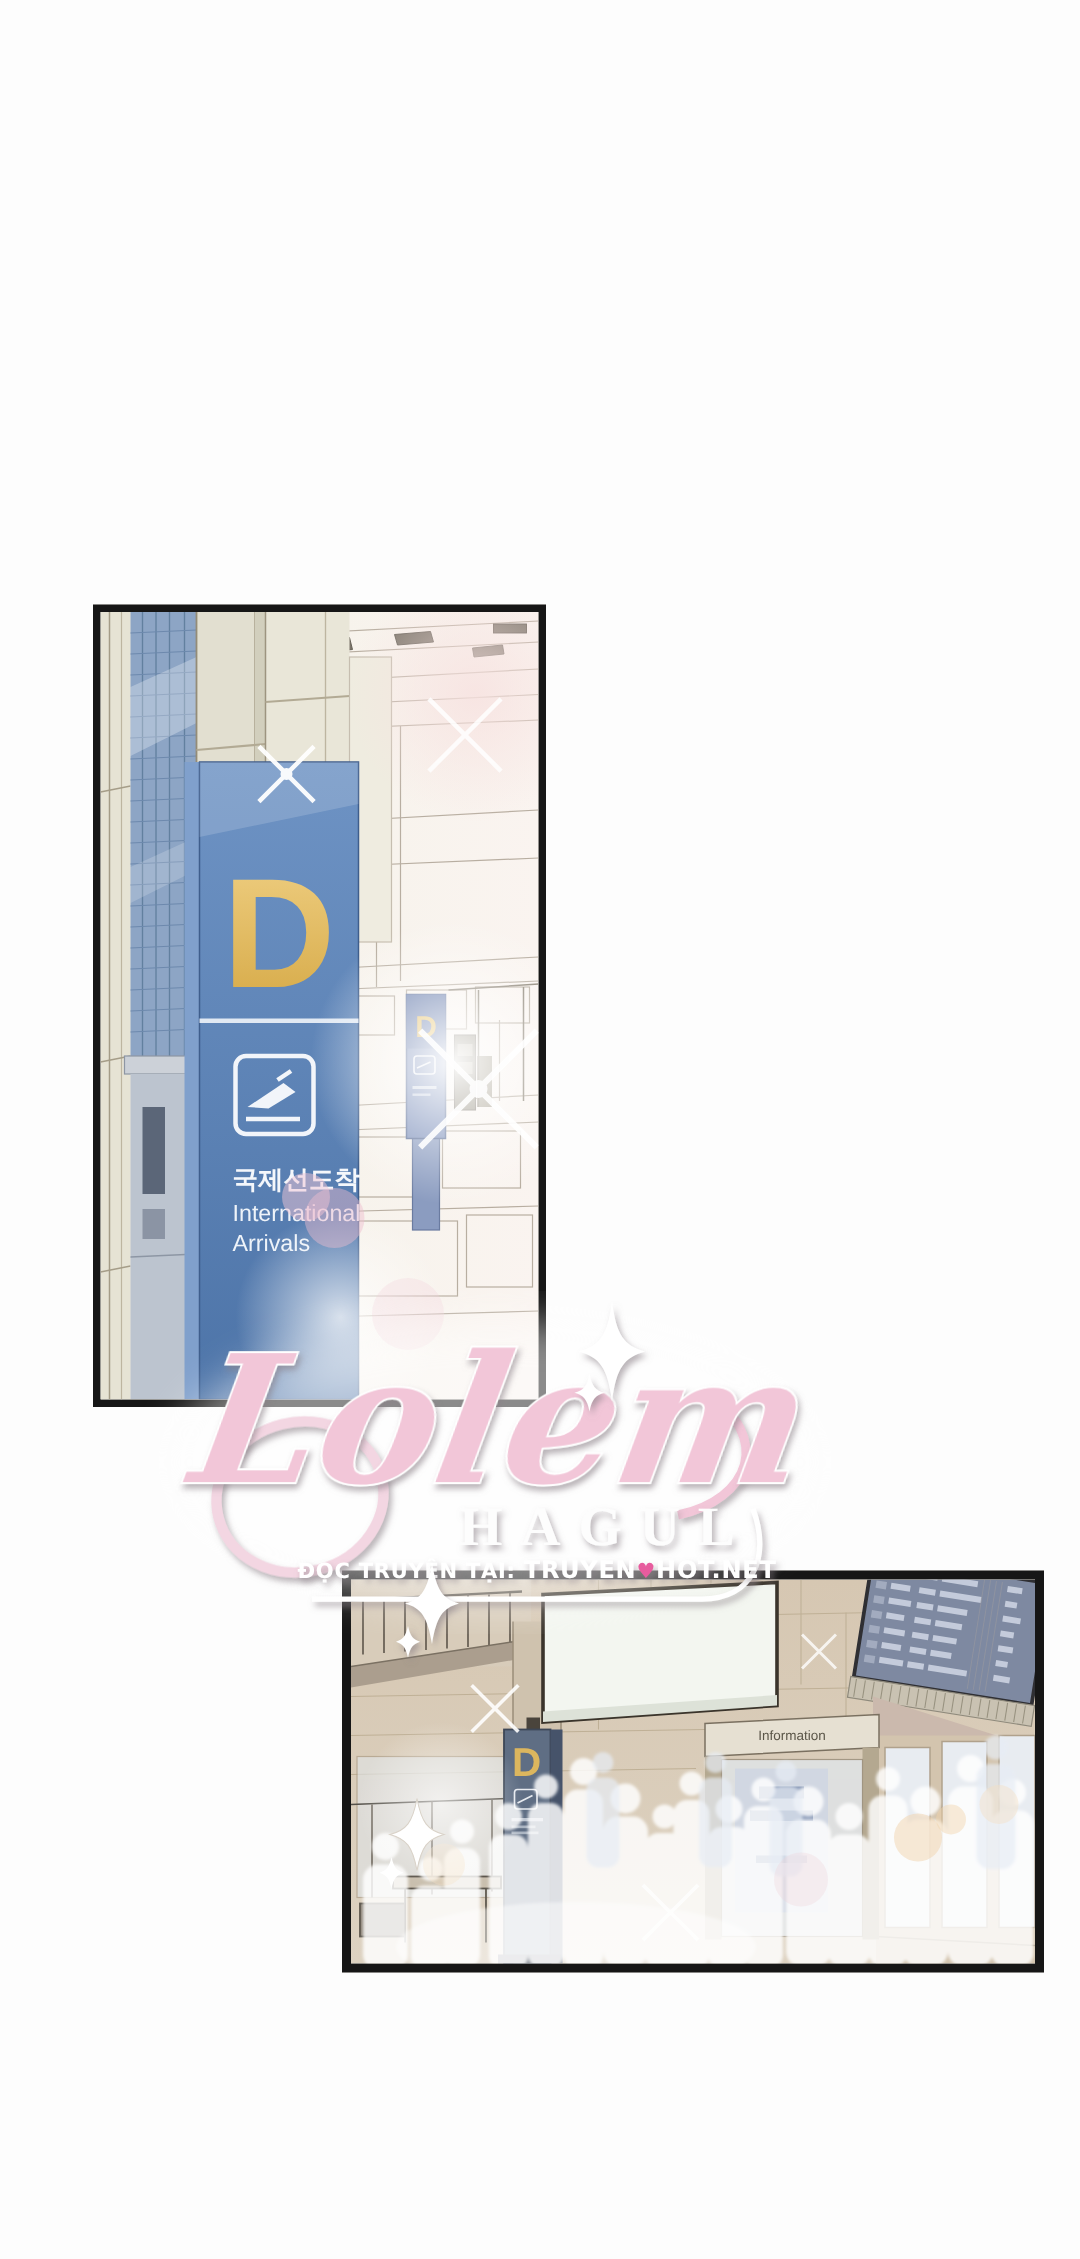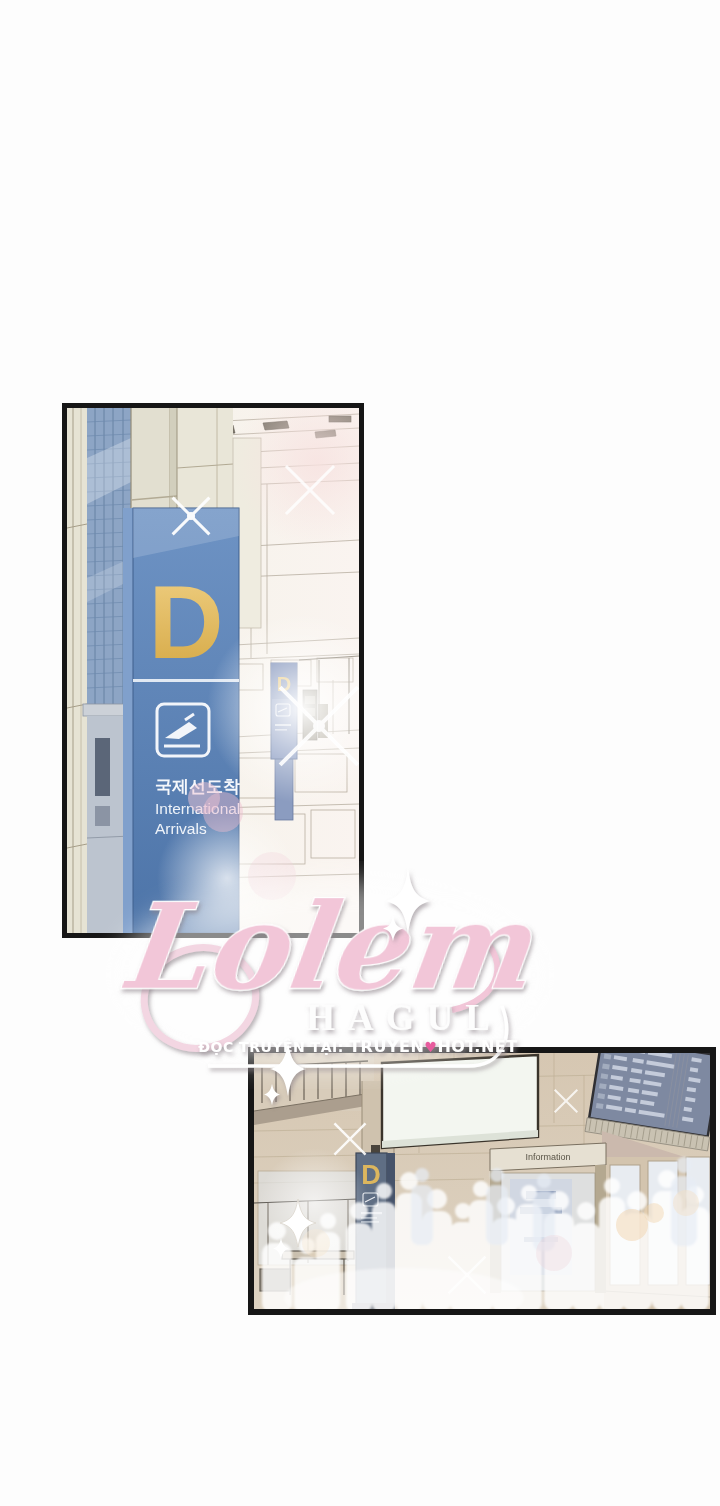--- a/index.html
+++ b/index.html
@@ -1,20 +1,20 @@
 <!DOCTYPE html>
 <html><head>
 <meta charset="utf-8">
 <style>
   html,body{margin:0;padding:0;background:#ffffff;}
   .canvas{position:relative;width:720px;height:1506px;background:#fdfdfd;overflow:hidden;
           font-family:"DejaVu Sans", sans-serif;}
   .panel{position:absolute;border:5px solid #161616;background:#f4f1ea;overflow:hidden;box-sizing:border-box;}
   .panel-top{left:62px;top:403px;width:302px;height:535px;}
-  .panel-bottom{left:248px;top:1047px;width:468px;height:268px;border-width:6px;}
+  .panel-bottom{left:228px;top:1047px;width:468px;height:268px;border-width:6px;}
   .panel svg{display:block;width:100%;height:100%;}
   .overlay{position:absolute;left:0;top:0;width:720px;height:1506px;pointer-events:none;}
   text{user-select:none;}
 </style>
 </head>
 <body>
 
 <div class="canvas">
 
   <div class="panel panel-top">

